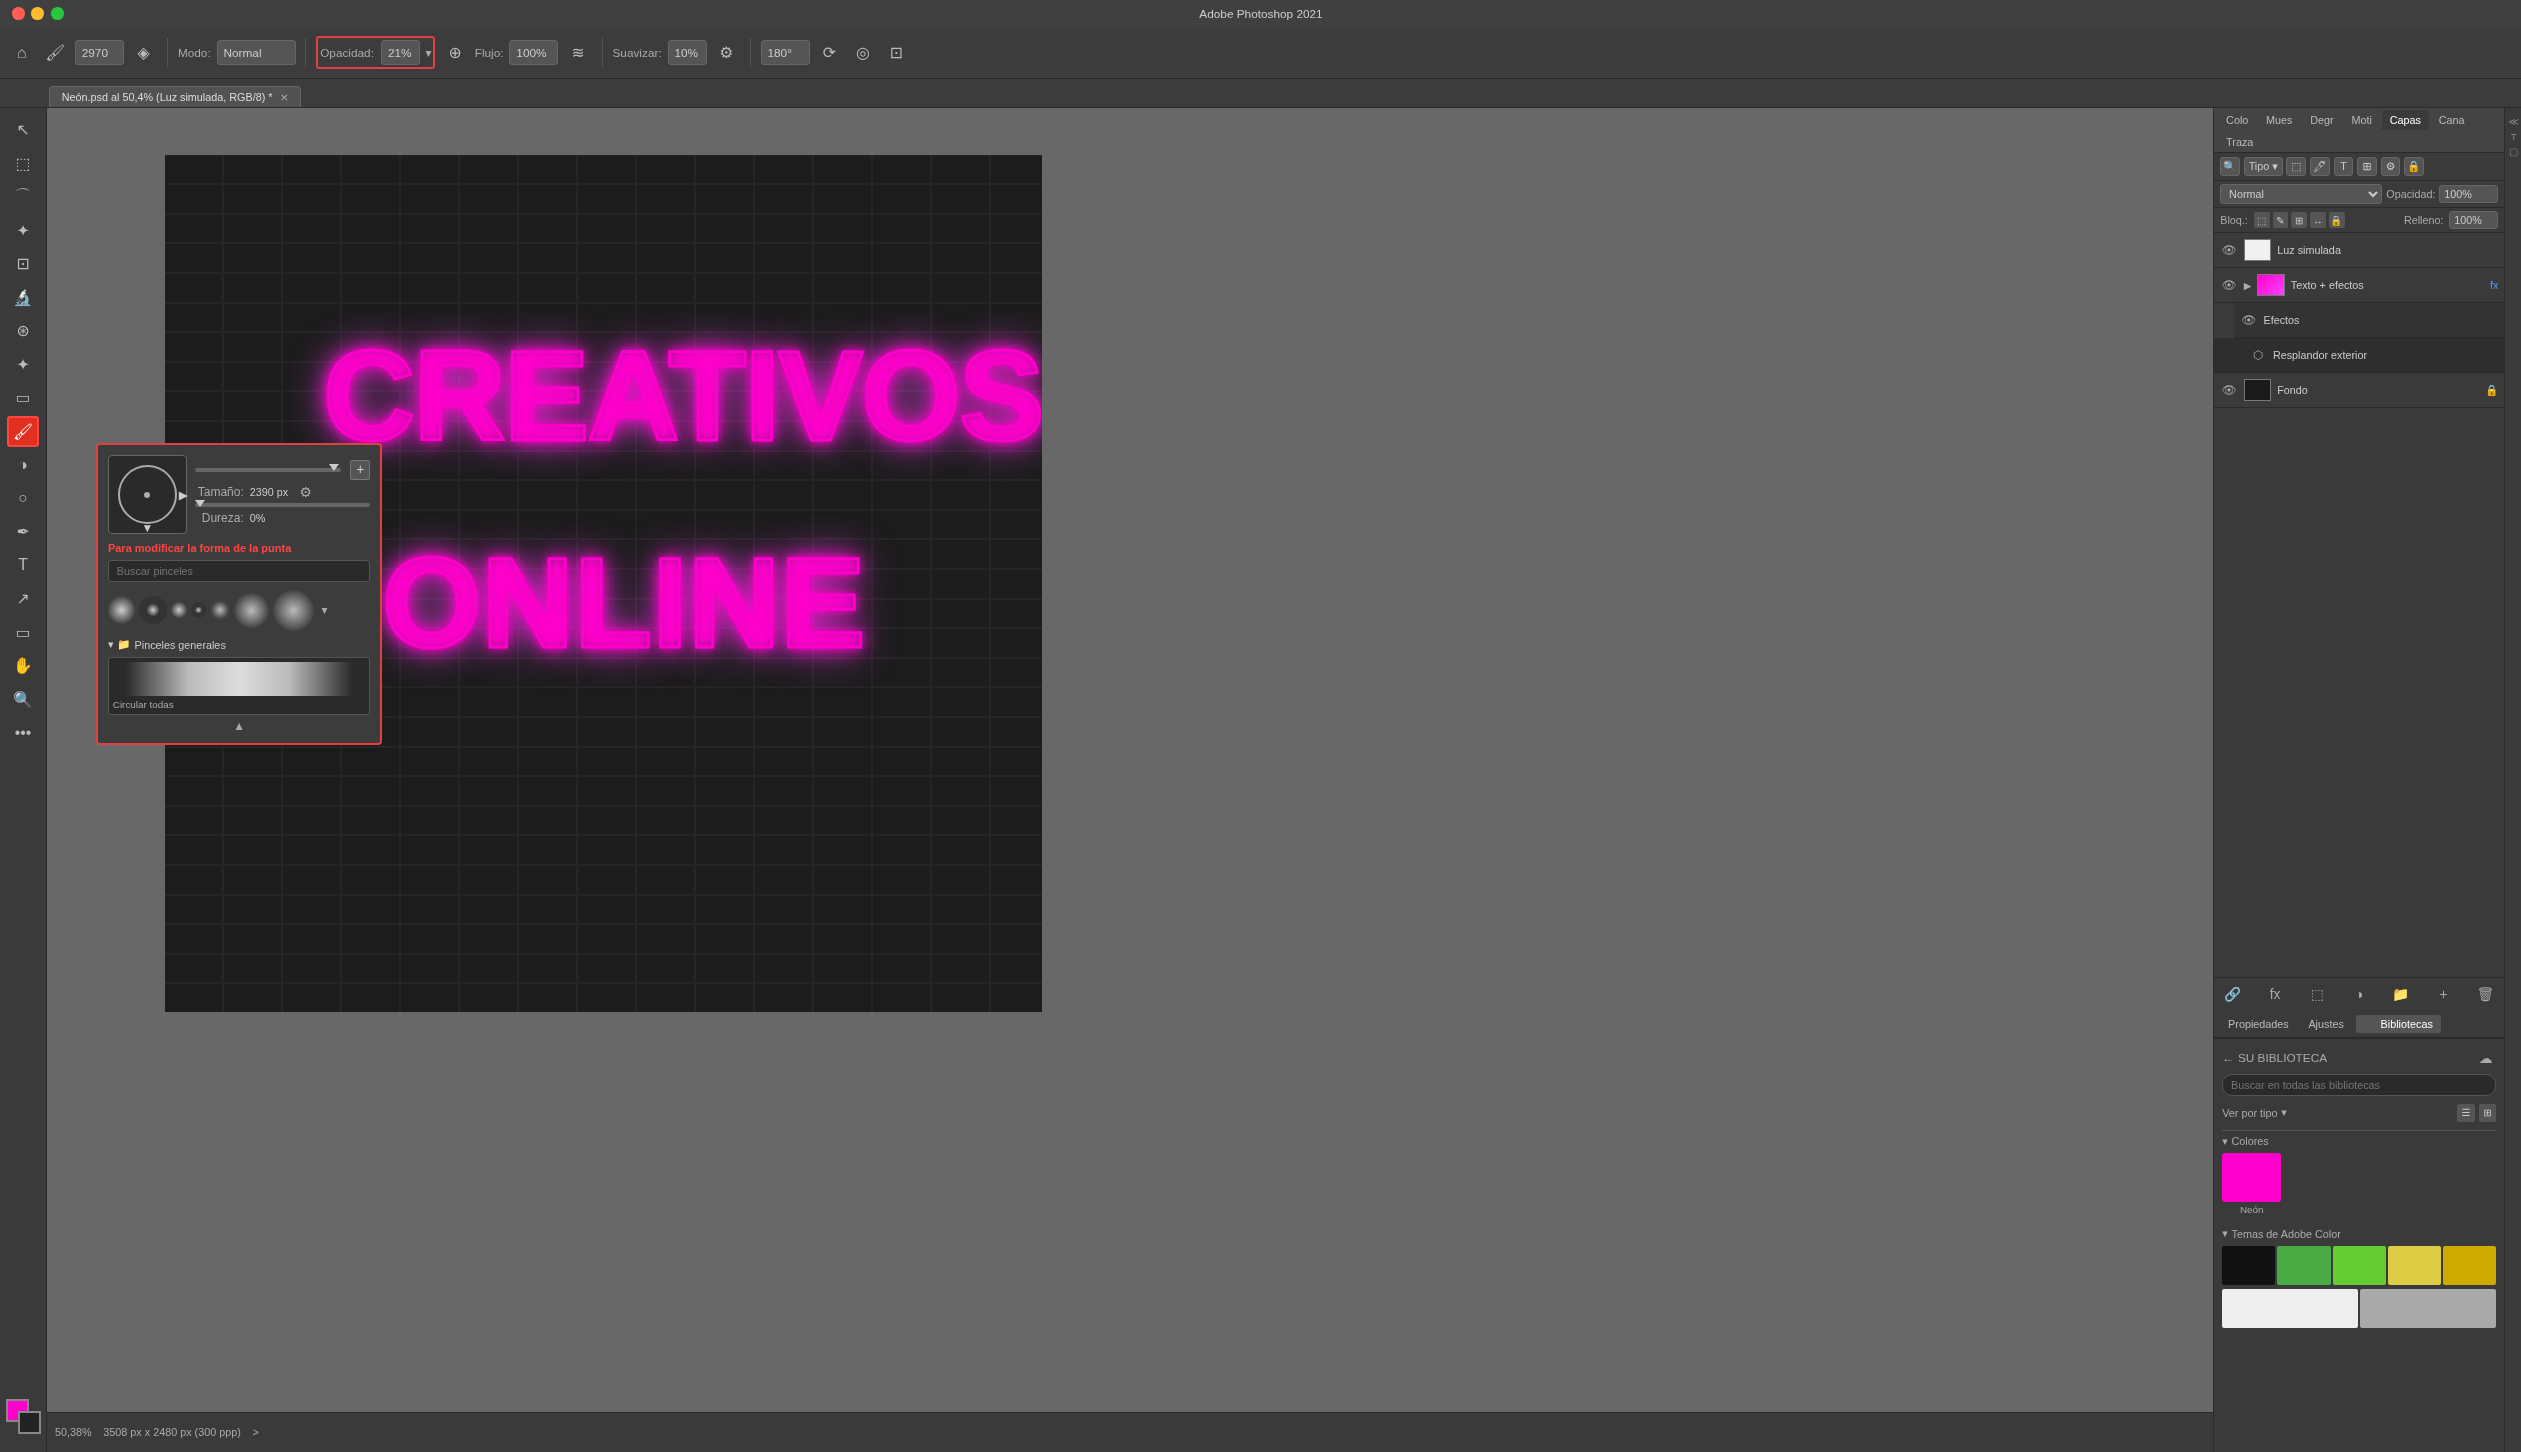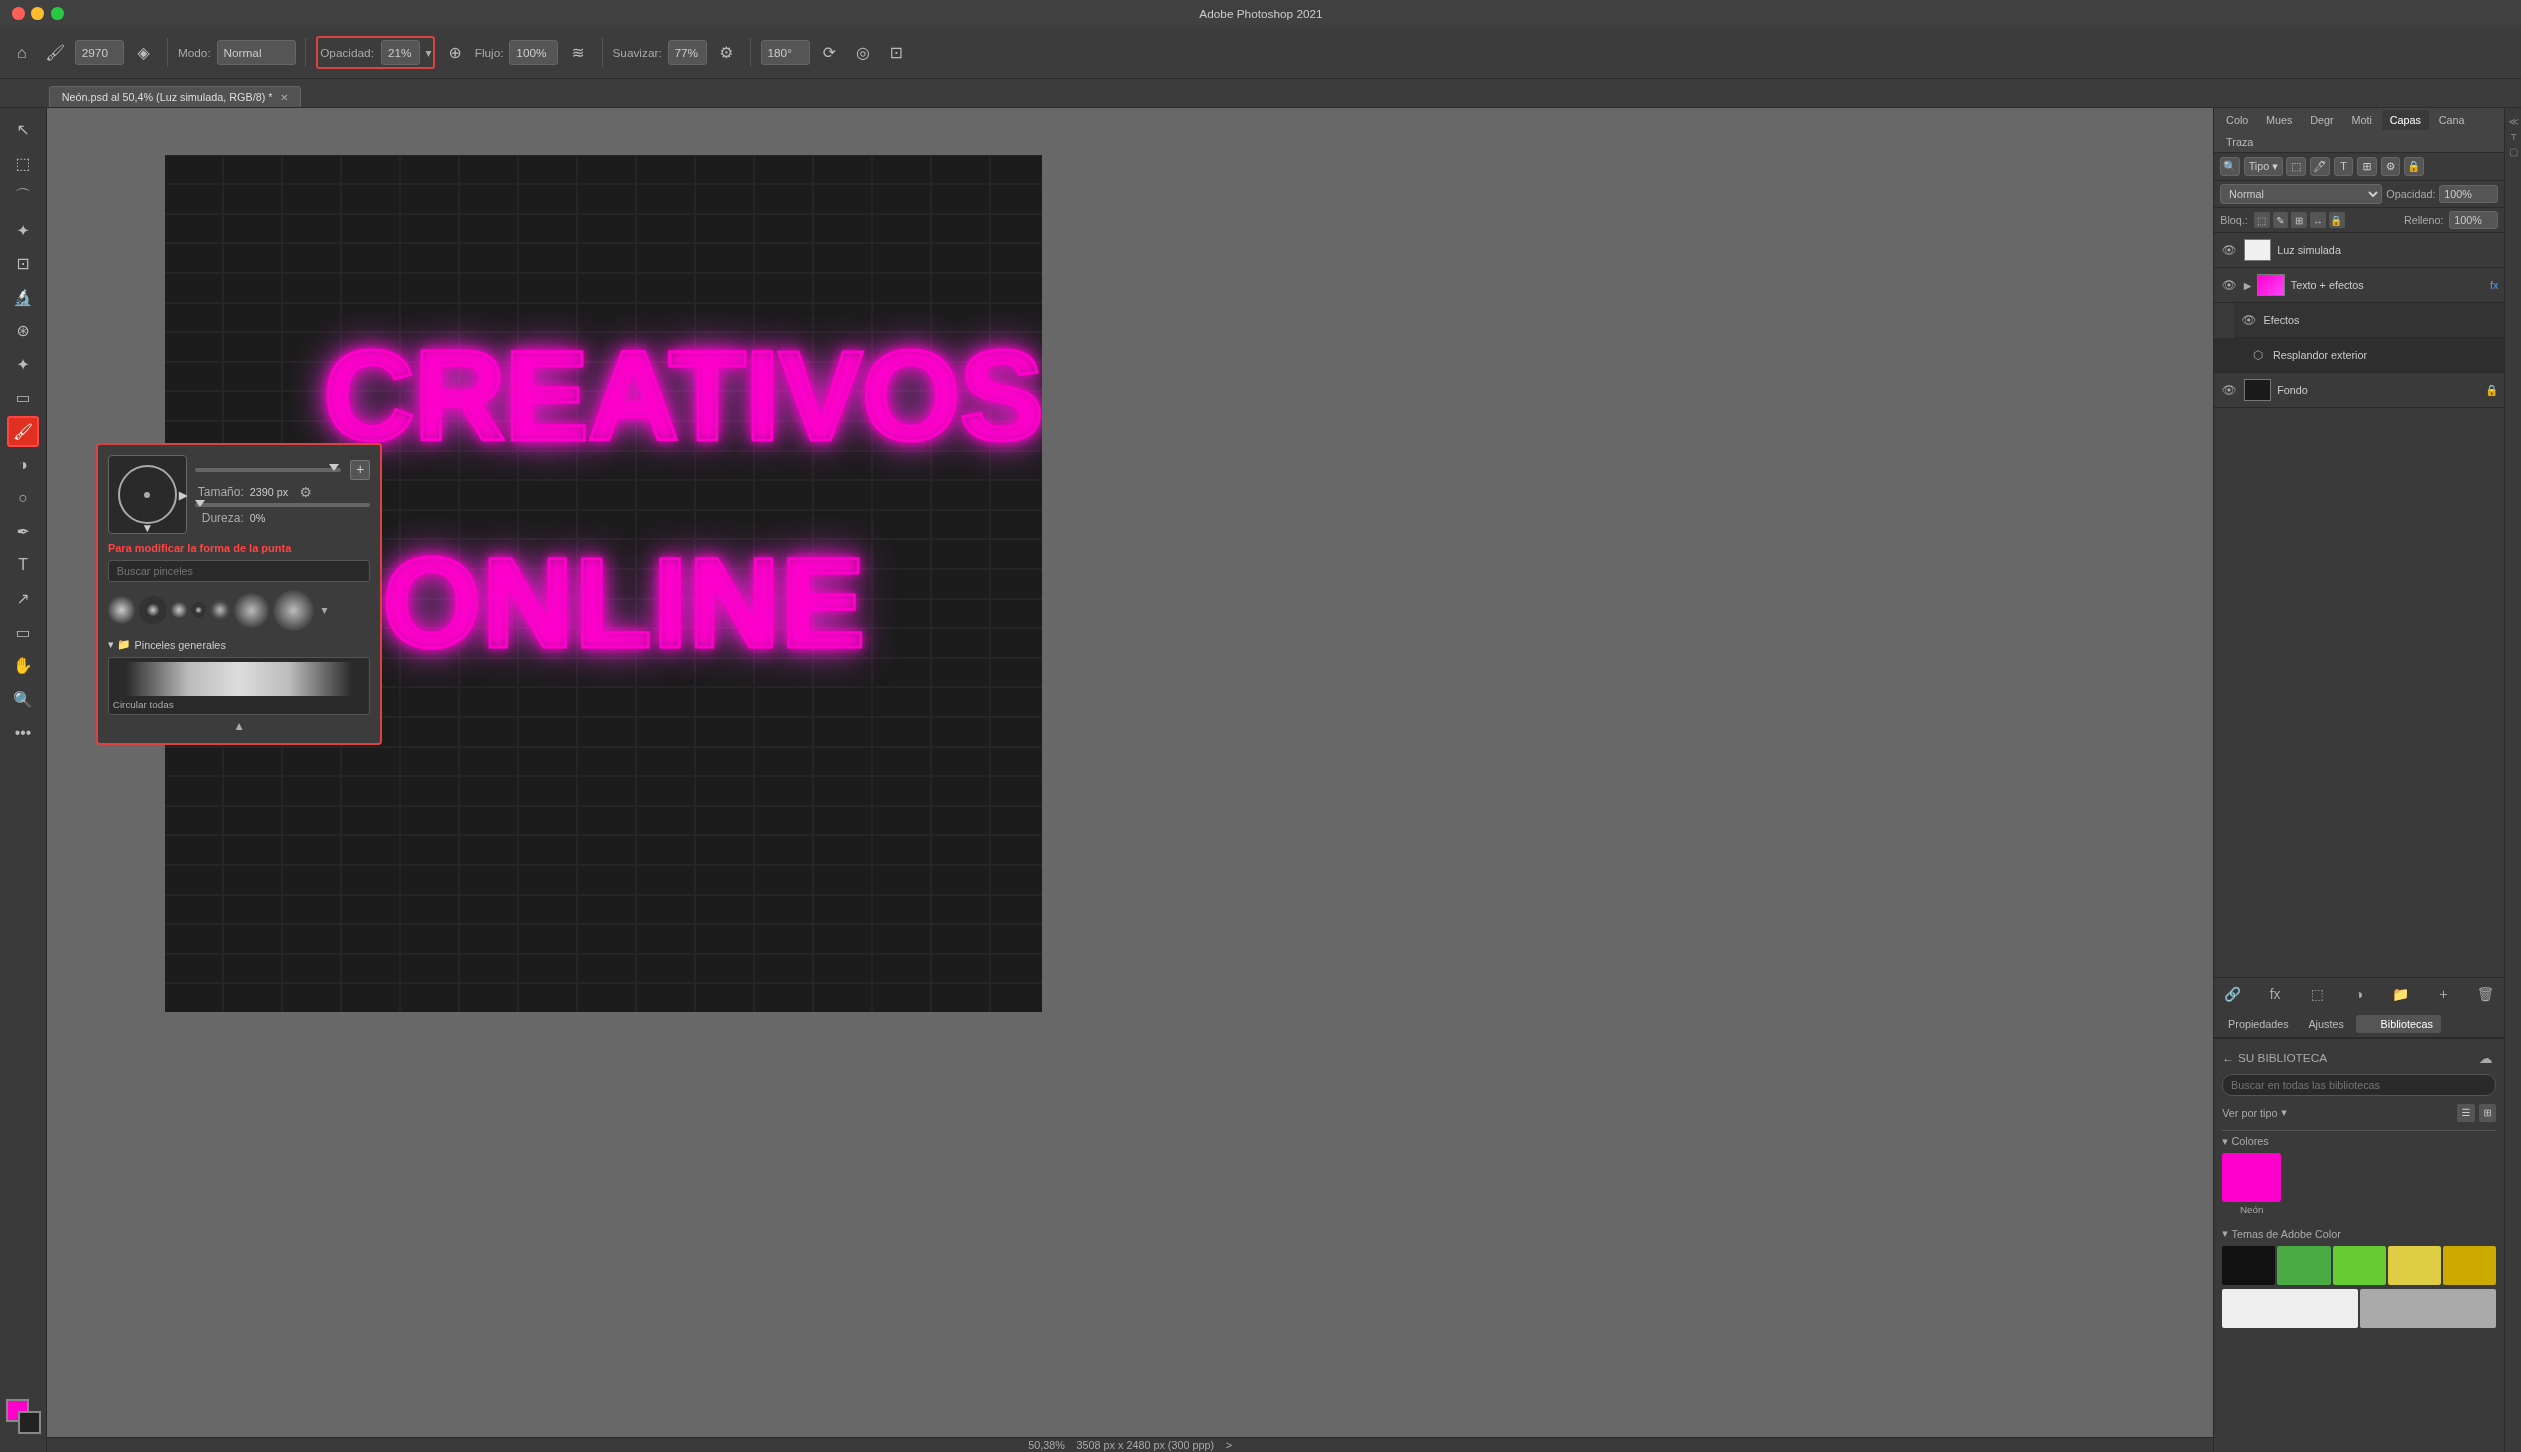--- a/index.html
+++ b/index.html
@@ -383,32 +383,31 @@
     }
     .lib-color-item { margin-bottom: 3.9px; text-align: center; }
     .lib-color-swatch { width: 59px; height: 49px; border-radius: 3px; }
     .lib-color-label { font-size: 9.9px; color: #aaa; margin-top: 2px; }
     .adobe-color-section { margin-top: 7.9px; }
     .adobe-colors-grid { display: flex; gap: 2px; flex-wrap: wrap; }
     .adobe-color-strip { height: 39px; flex: 1; border-radius: 2px; }
 
     
     #statusbar {
-      height: 15px;
+      height: 40px;
       background: #3a3a3a;
       border-top: 1px solid #2a2a2a;
       display: flex;
       align-items: center;
       padding: 0 7.9px;
       gap: 11.8px;
       position: absolute;
       bottom: 0;
       left: 0;
       right: 0;
-      justify-content: center;
     }
     .status-text { font-size: 10.8px; color: #aaa; }
 
     
     #far-right-strip {
       width: 17.7px;
       background: #3a3a3a;
       border-left: 1px solid #2a2a2a;
       display: flex;
       flex-direction: column;
@@ -444,21 +443,21 @@
     <span class="toolbar-label">Opacidad:</span>
     <div class="toolbar-value" style="display:inline-flex; margin-left:3.9px; min-width:39px;">21%</div>
     <span style="color:#aaa; margin-left:2px;">▾</span>
   </div>
   <div class="toolbar-icon">⊕</div>
   <span class="toolbar-label">Flujo:</span>
   <div class="toolbar-value" style="min-width:49px;">100%</div>
   <div class="toolbar-icon">≋</div>
   <div class="toolbar-sep"></div>
   <span class="toolbar-label">Suavizar:</span>
-  <div class="toolbar-value" style="min-width:39px;">77%</div>
+  <div class="toolbar-value" style="min-width:39px;">10%</div>
   <div class="toolbar-icon">⚙</div>
   <div class="toolbar-sep"></div>
   <div class="toolbar-value" style="min-width:49px;">180°</div>
   <div class="toolbar-icon">⟳</div>
   <div class="toolbar-icon">◎</div>
   <div class="toolbar-icon">⊡</div>
 </div>
 
 <div id="tab-row">
   <div class="doc-tab">

